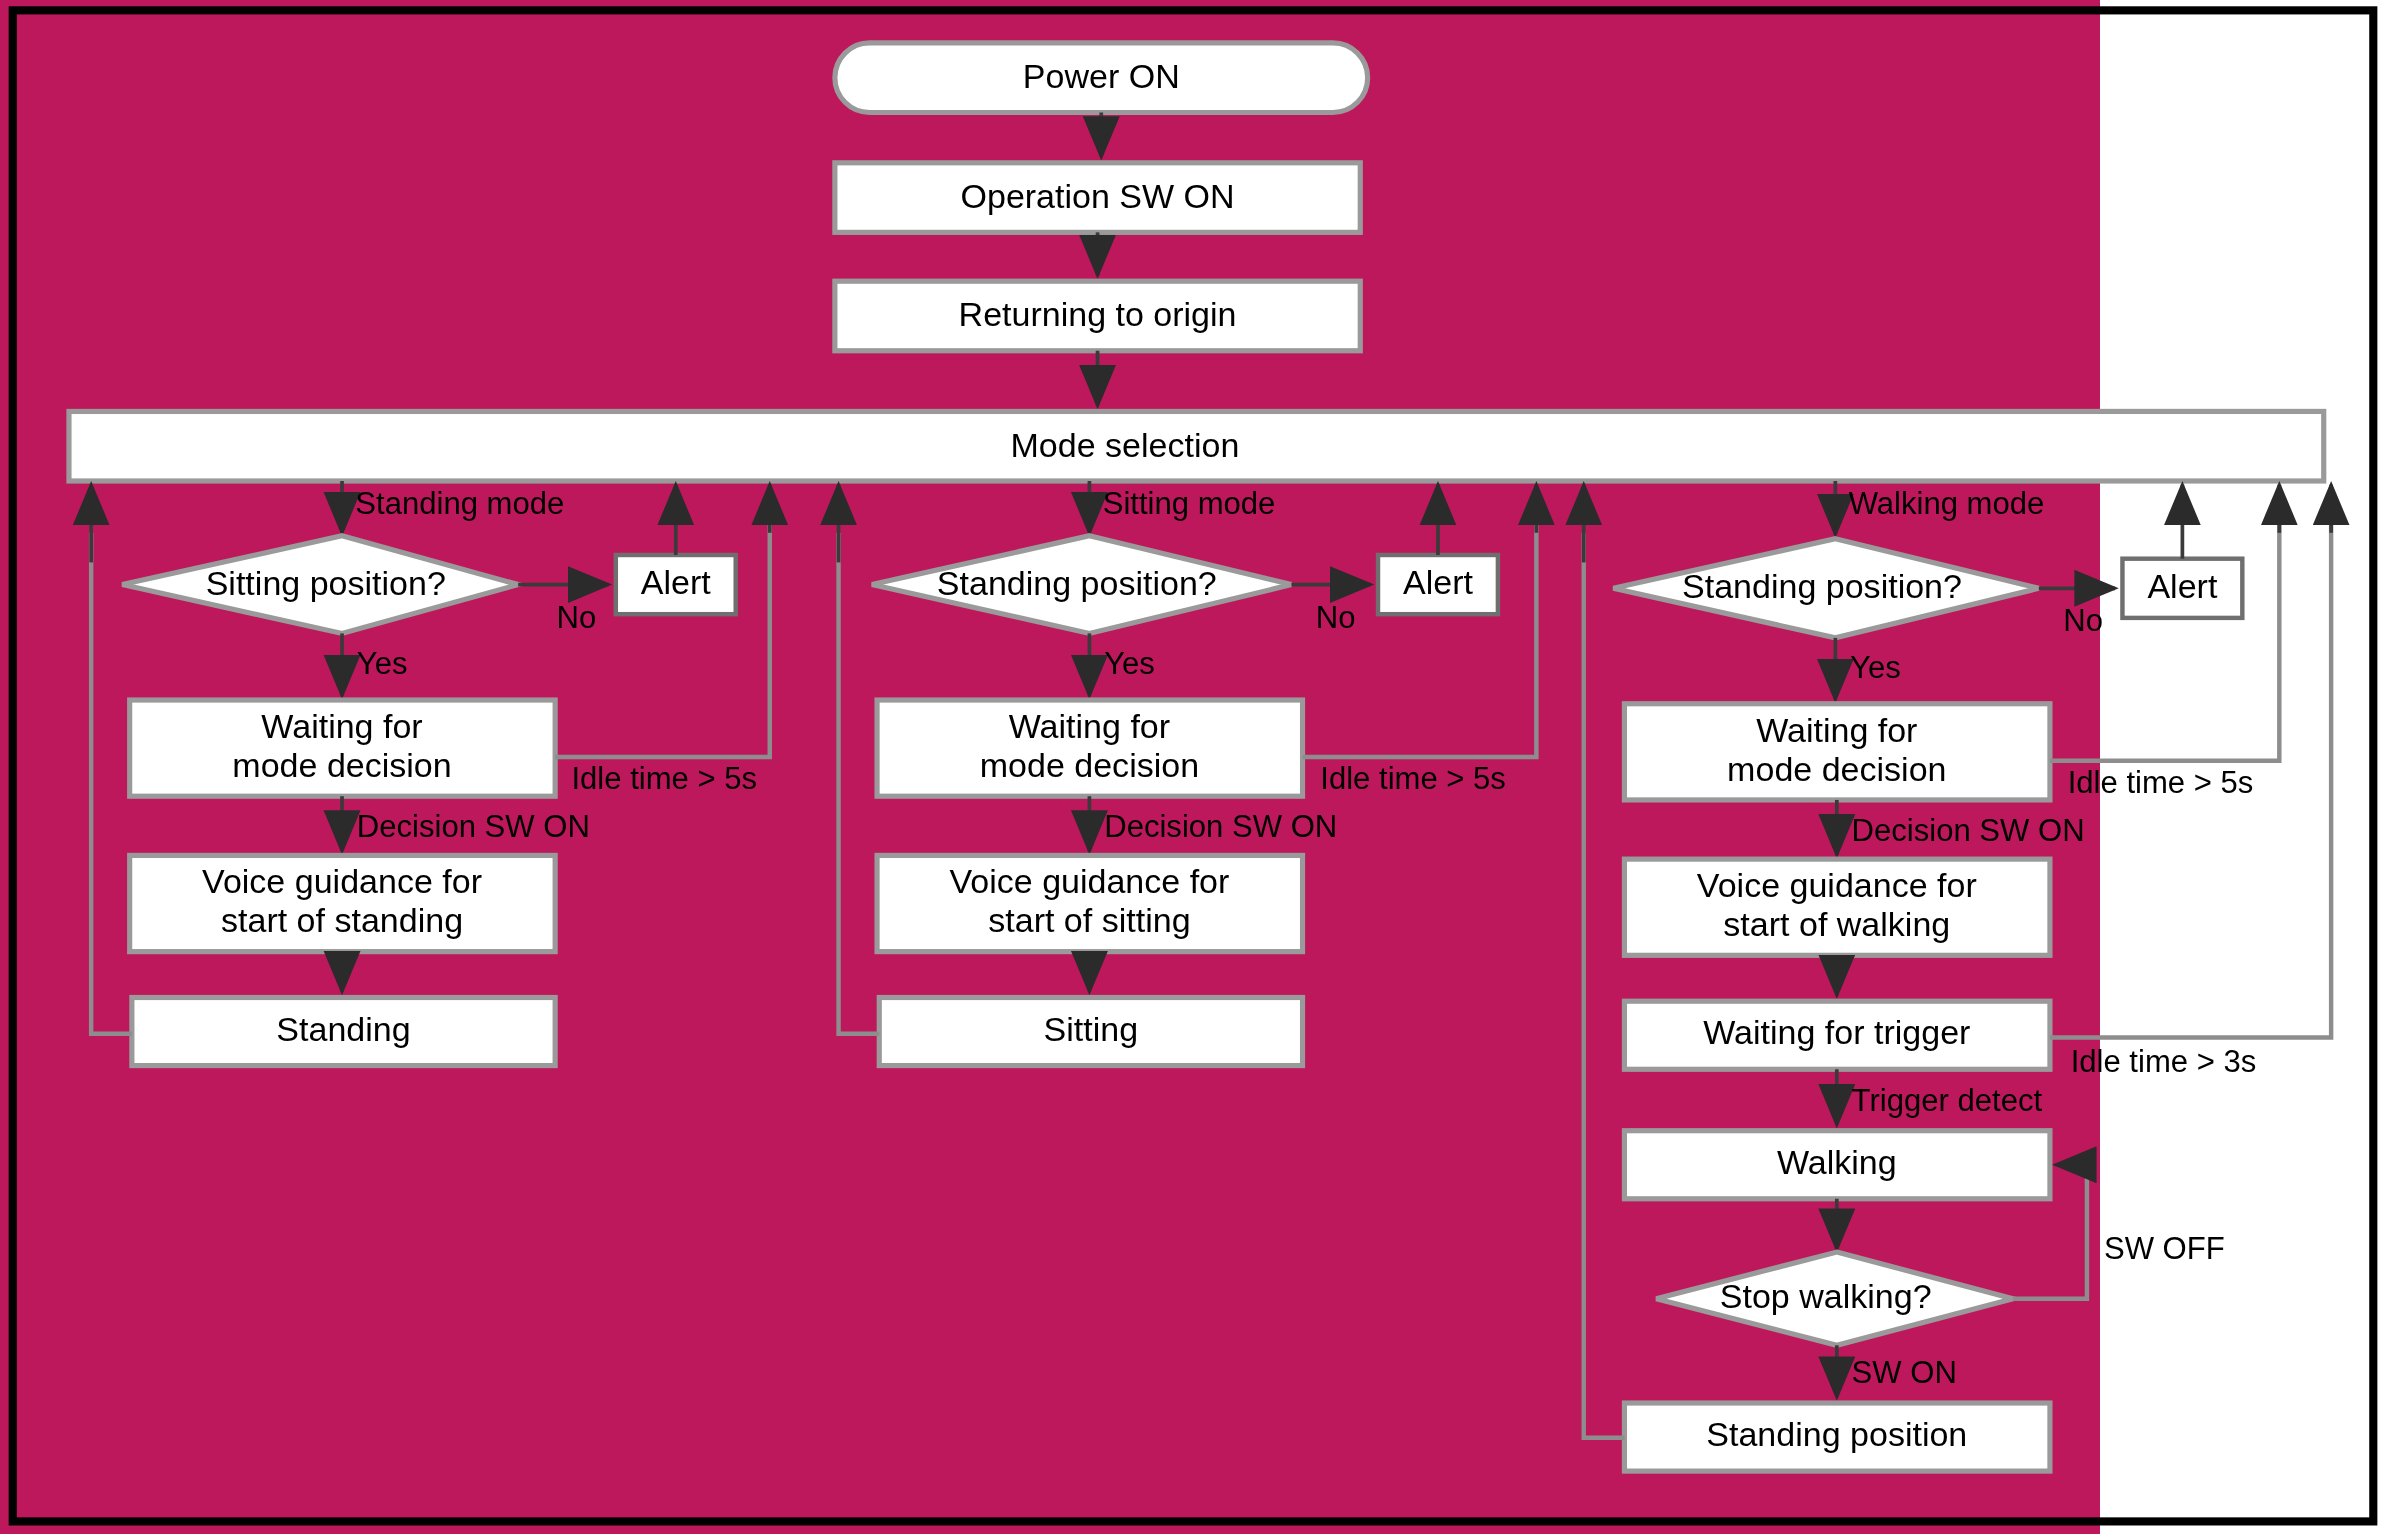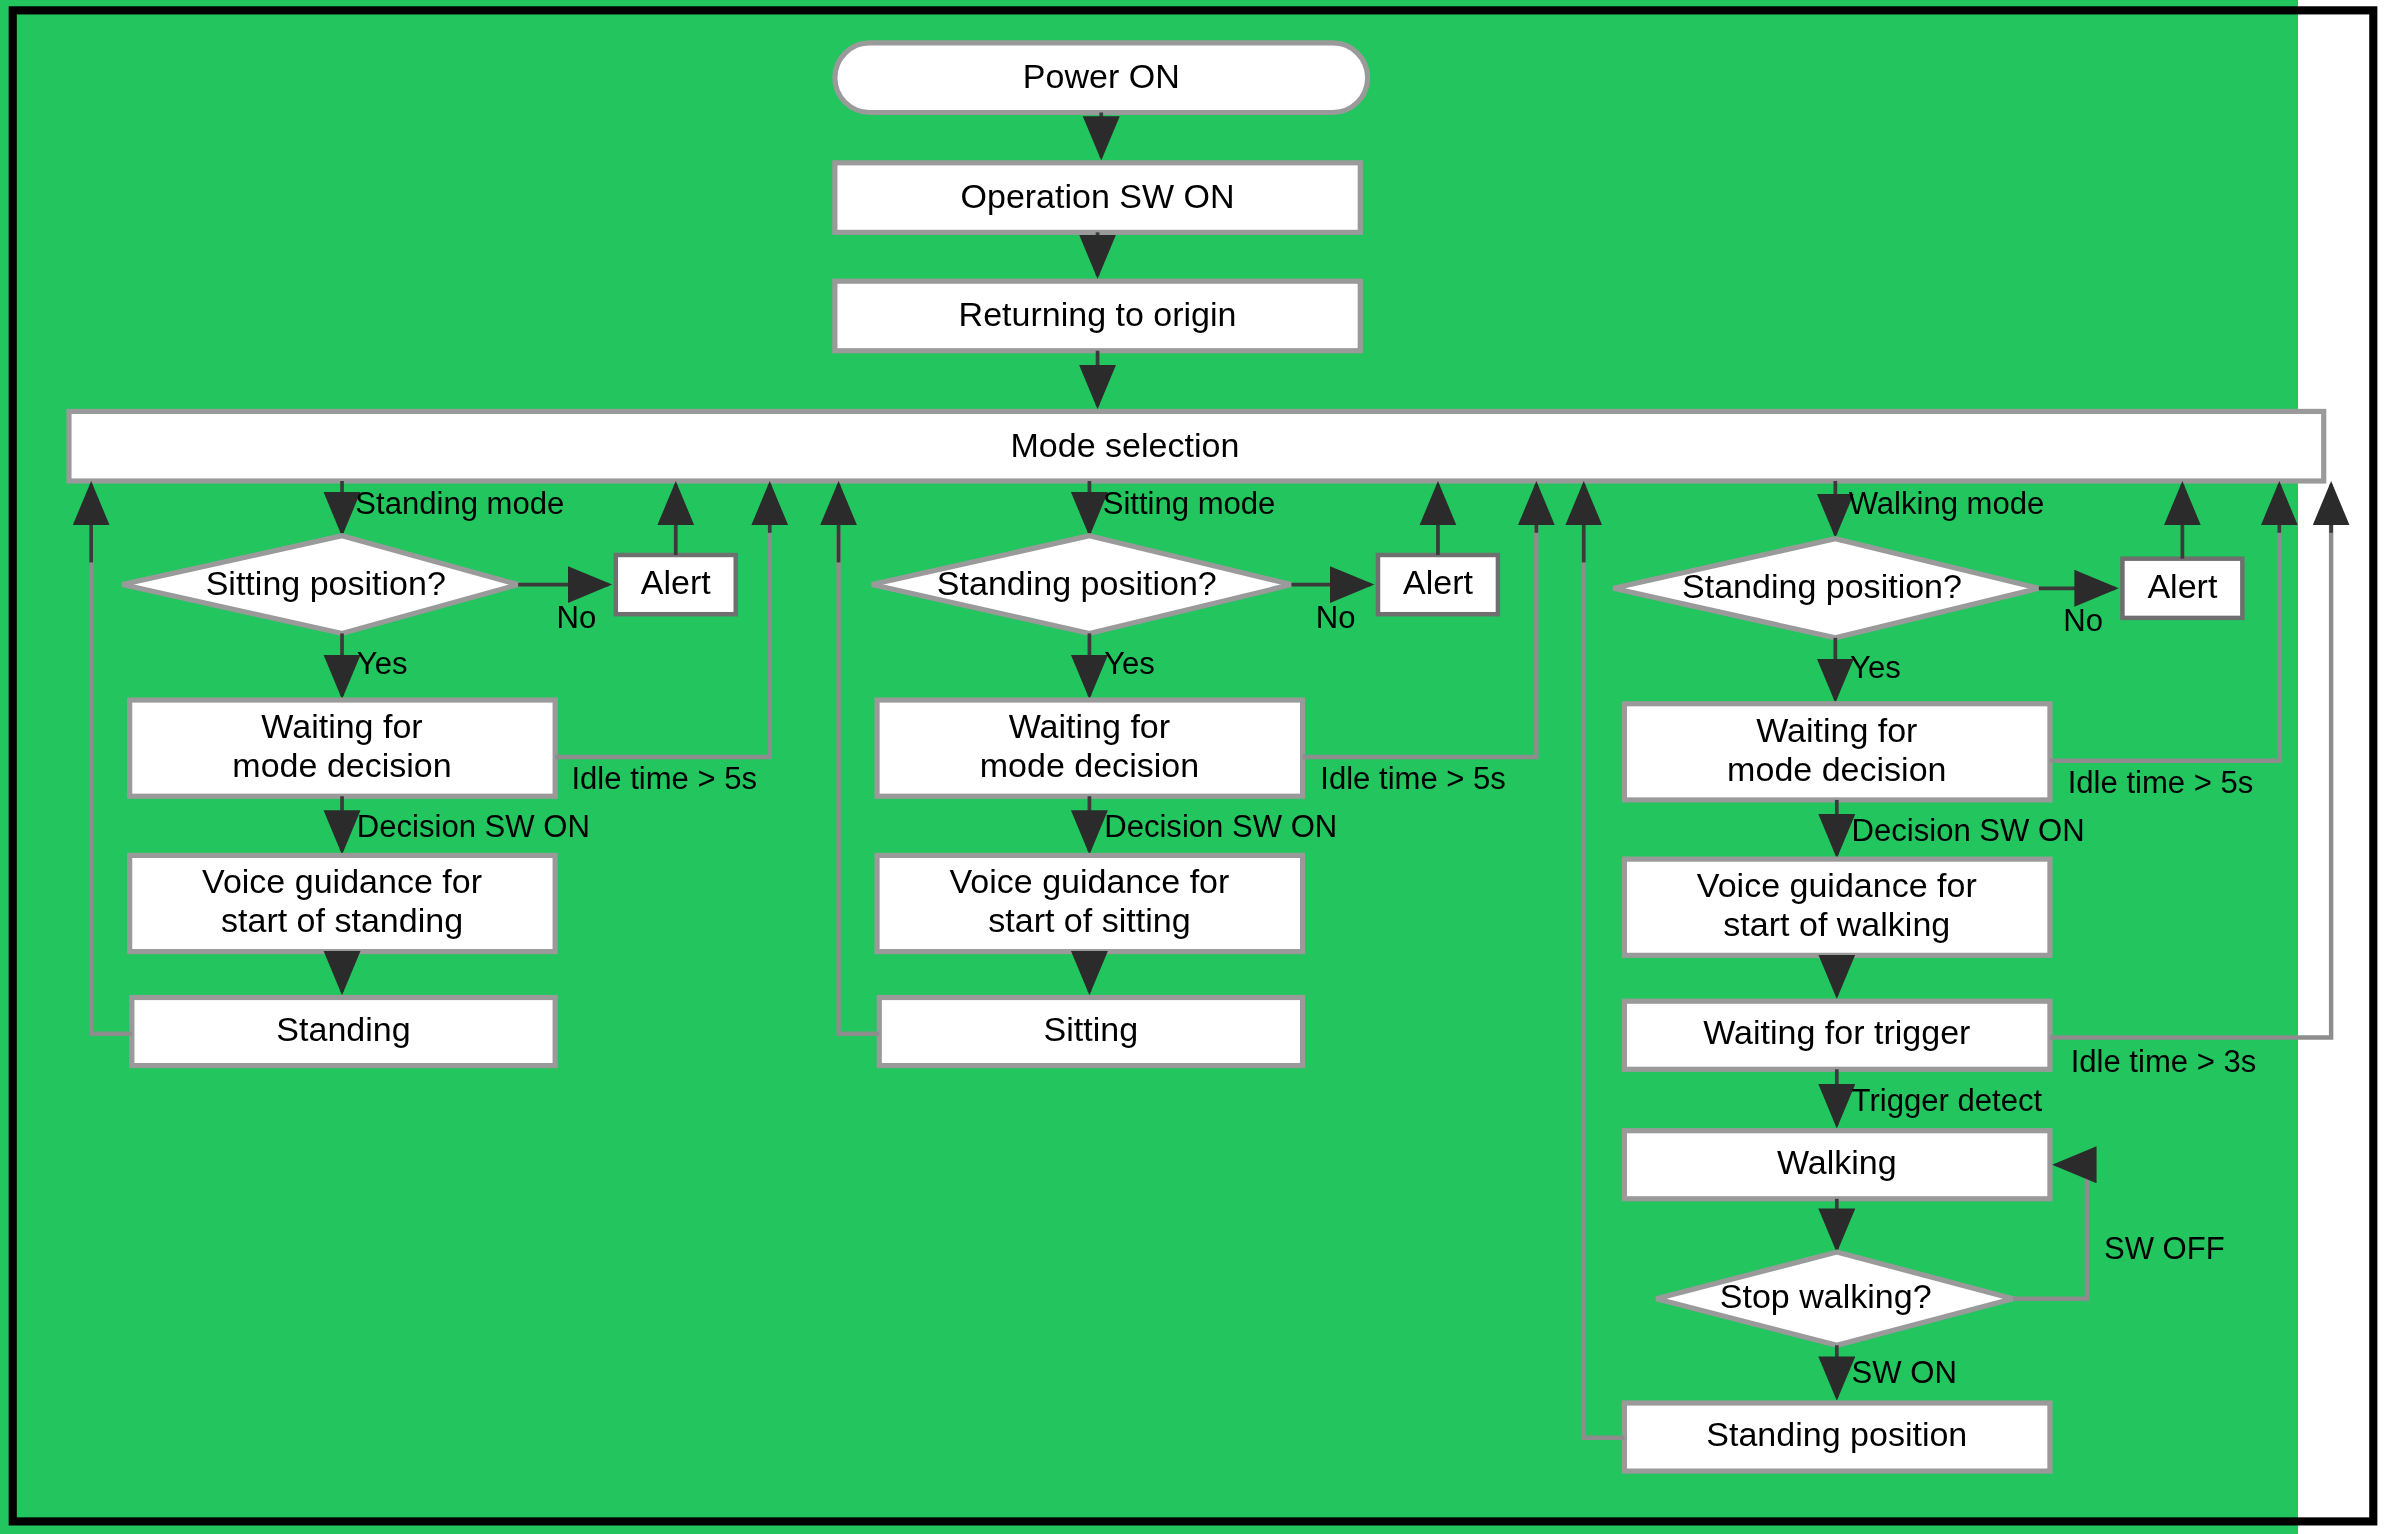--- a/index.html
+++ b/index.html
@@ -1,17 +1,17 @@
 <!DOCTYPE html>
 <html style="font-size:12px"><head>
 <meta charset="utf-8">
 <style>
   html,body{margin:0;padding:0;background:#ffffff;}
   body{font-family:"Liberation Sans", sans-serif;}
-  #stage{position:relative;width:2298px;height:1534px;background:#22c55e;}
+  #stage{position:relative;width:2100px;height:1534px;background:#be185d;}
   svg{display:block;}
   .nodetext{font-family:"Liberation Sans", sans-serif;font-size:46px;fill:#000000;text-anchor:middle;dominant-baseline:middle;}
   .edgetext{font-family:"Liberation Sans", sans-serif;font-size:42px;fill:#000000;text-anchor:start;dominant-baseline:middle;}
   .boxshape{fill:#ffffff;stroke:#9a9a9a;stroke-width:7;}
   .boxshape2{fill:#ffffff;stroke:#6f6f6f;stroke-width:6;}
   .diamondshape{fill:#ffffff;stroke:#9a9a9a;stroke-width:7;}
   .flowline{stroke:#3a3a3a;stroke-width:5;fill:none;}
   .flowline-g{stroke:#8d8d8d;stroke-width:6;fill:none;}
   .frame{fill:none;stroke:#000000;stroke-width:11;}
 </style>

